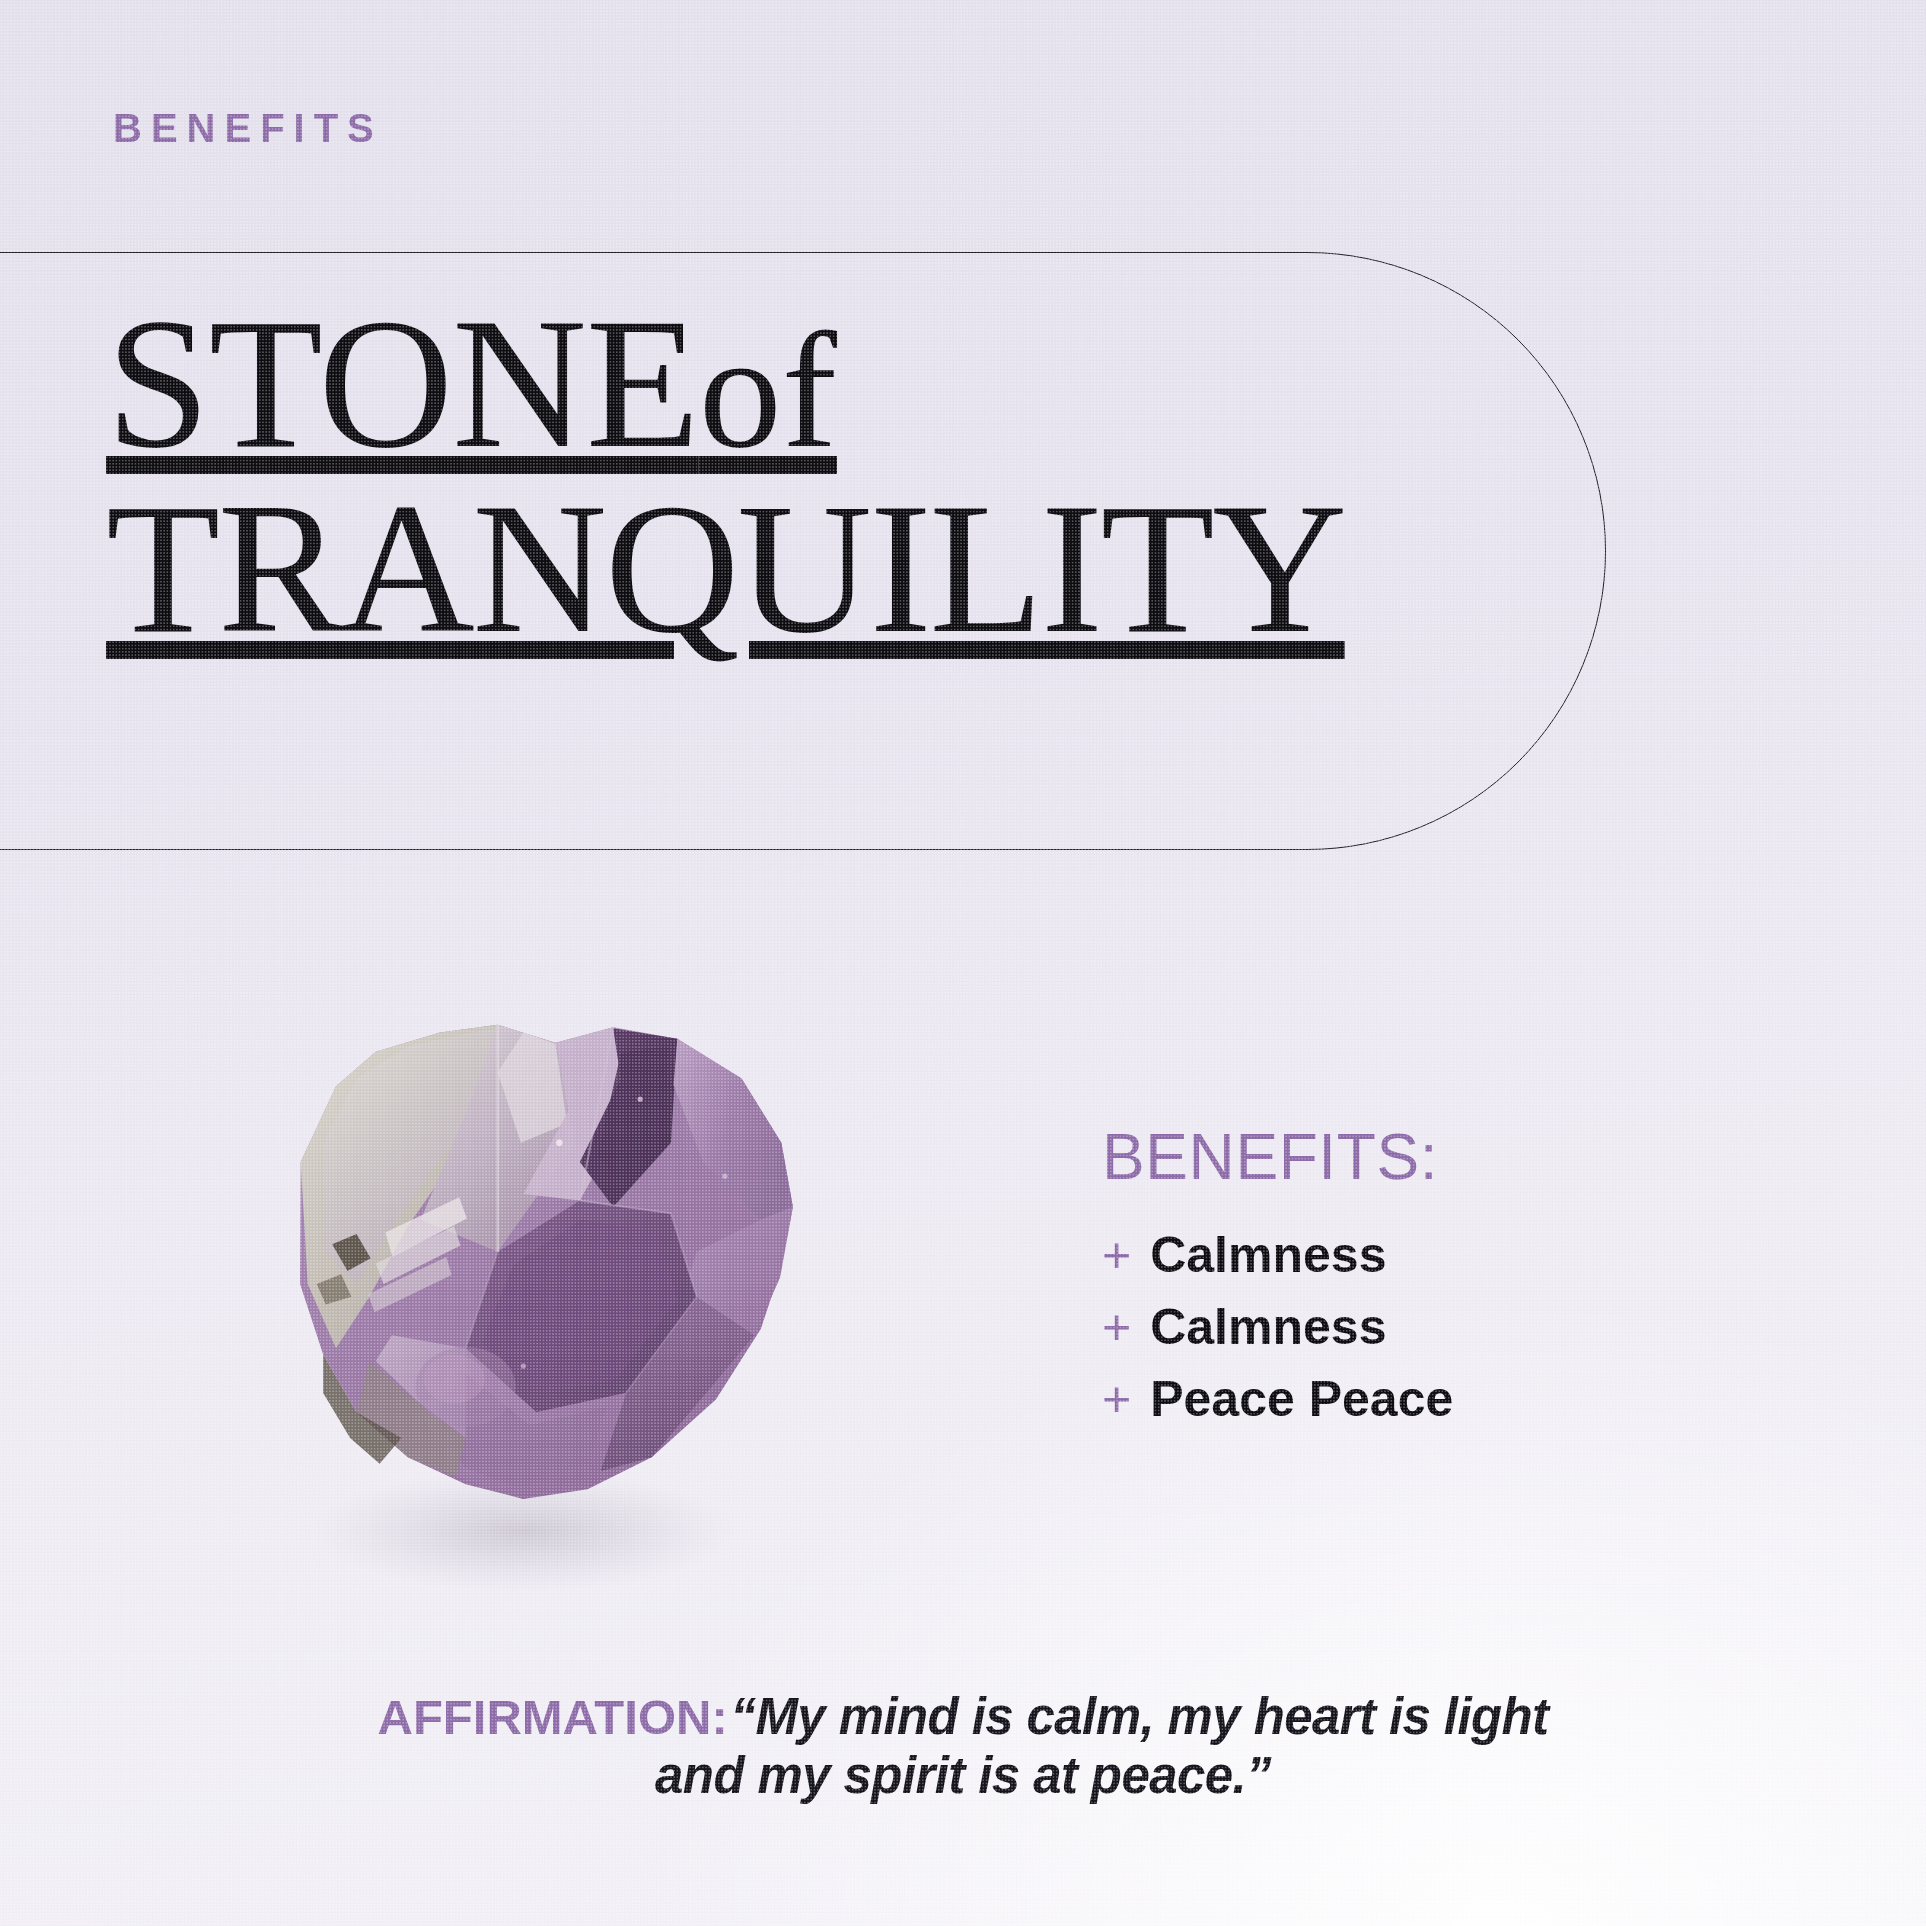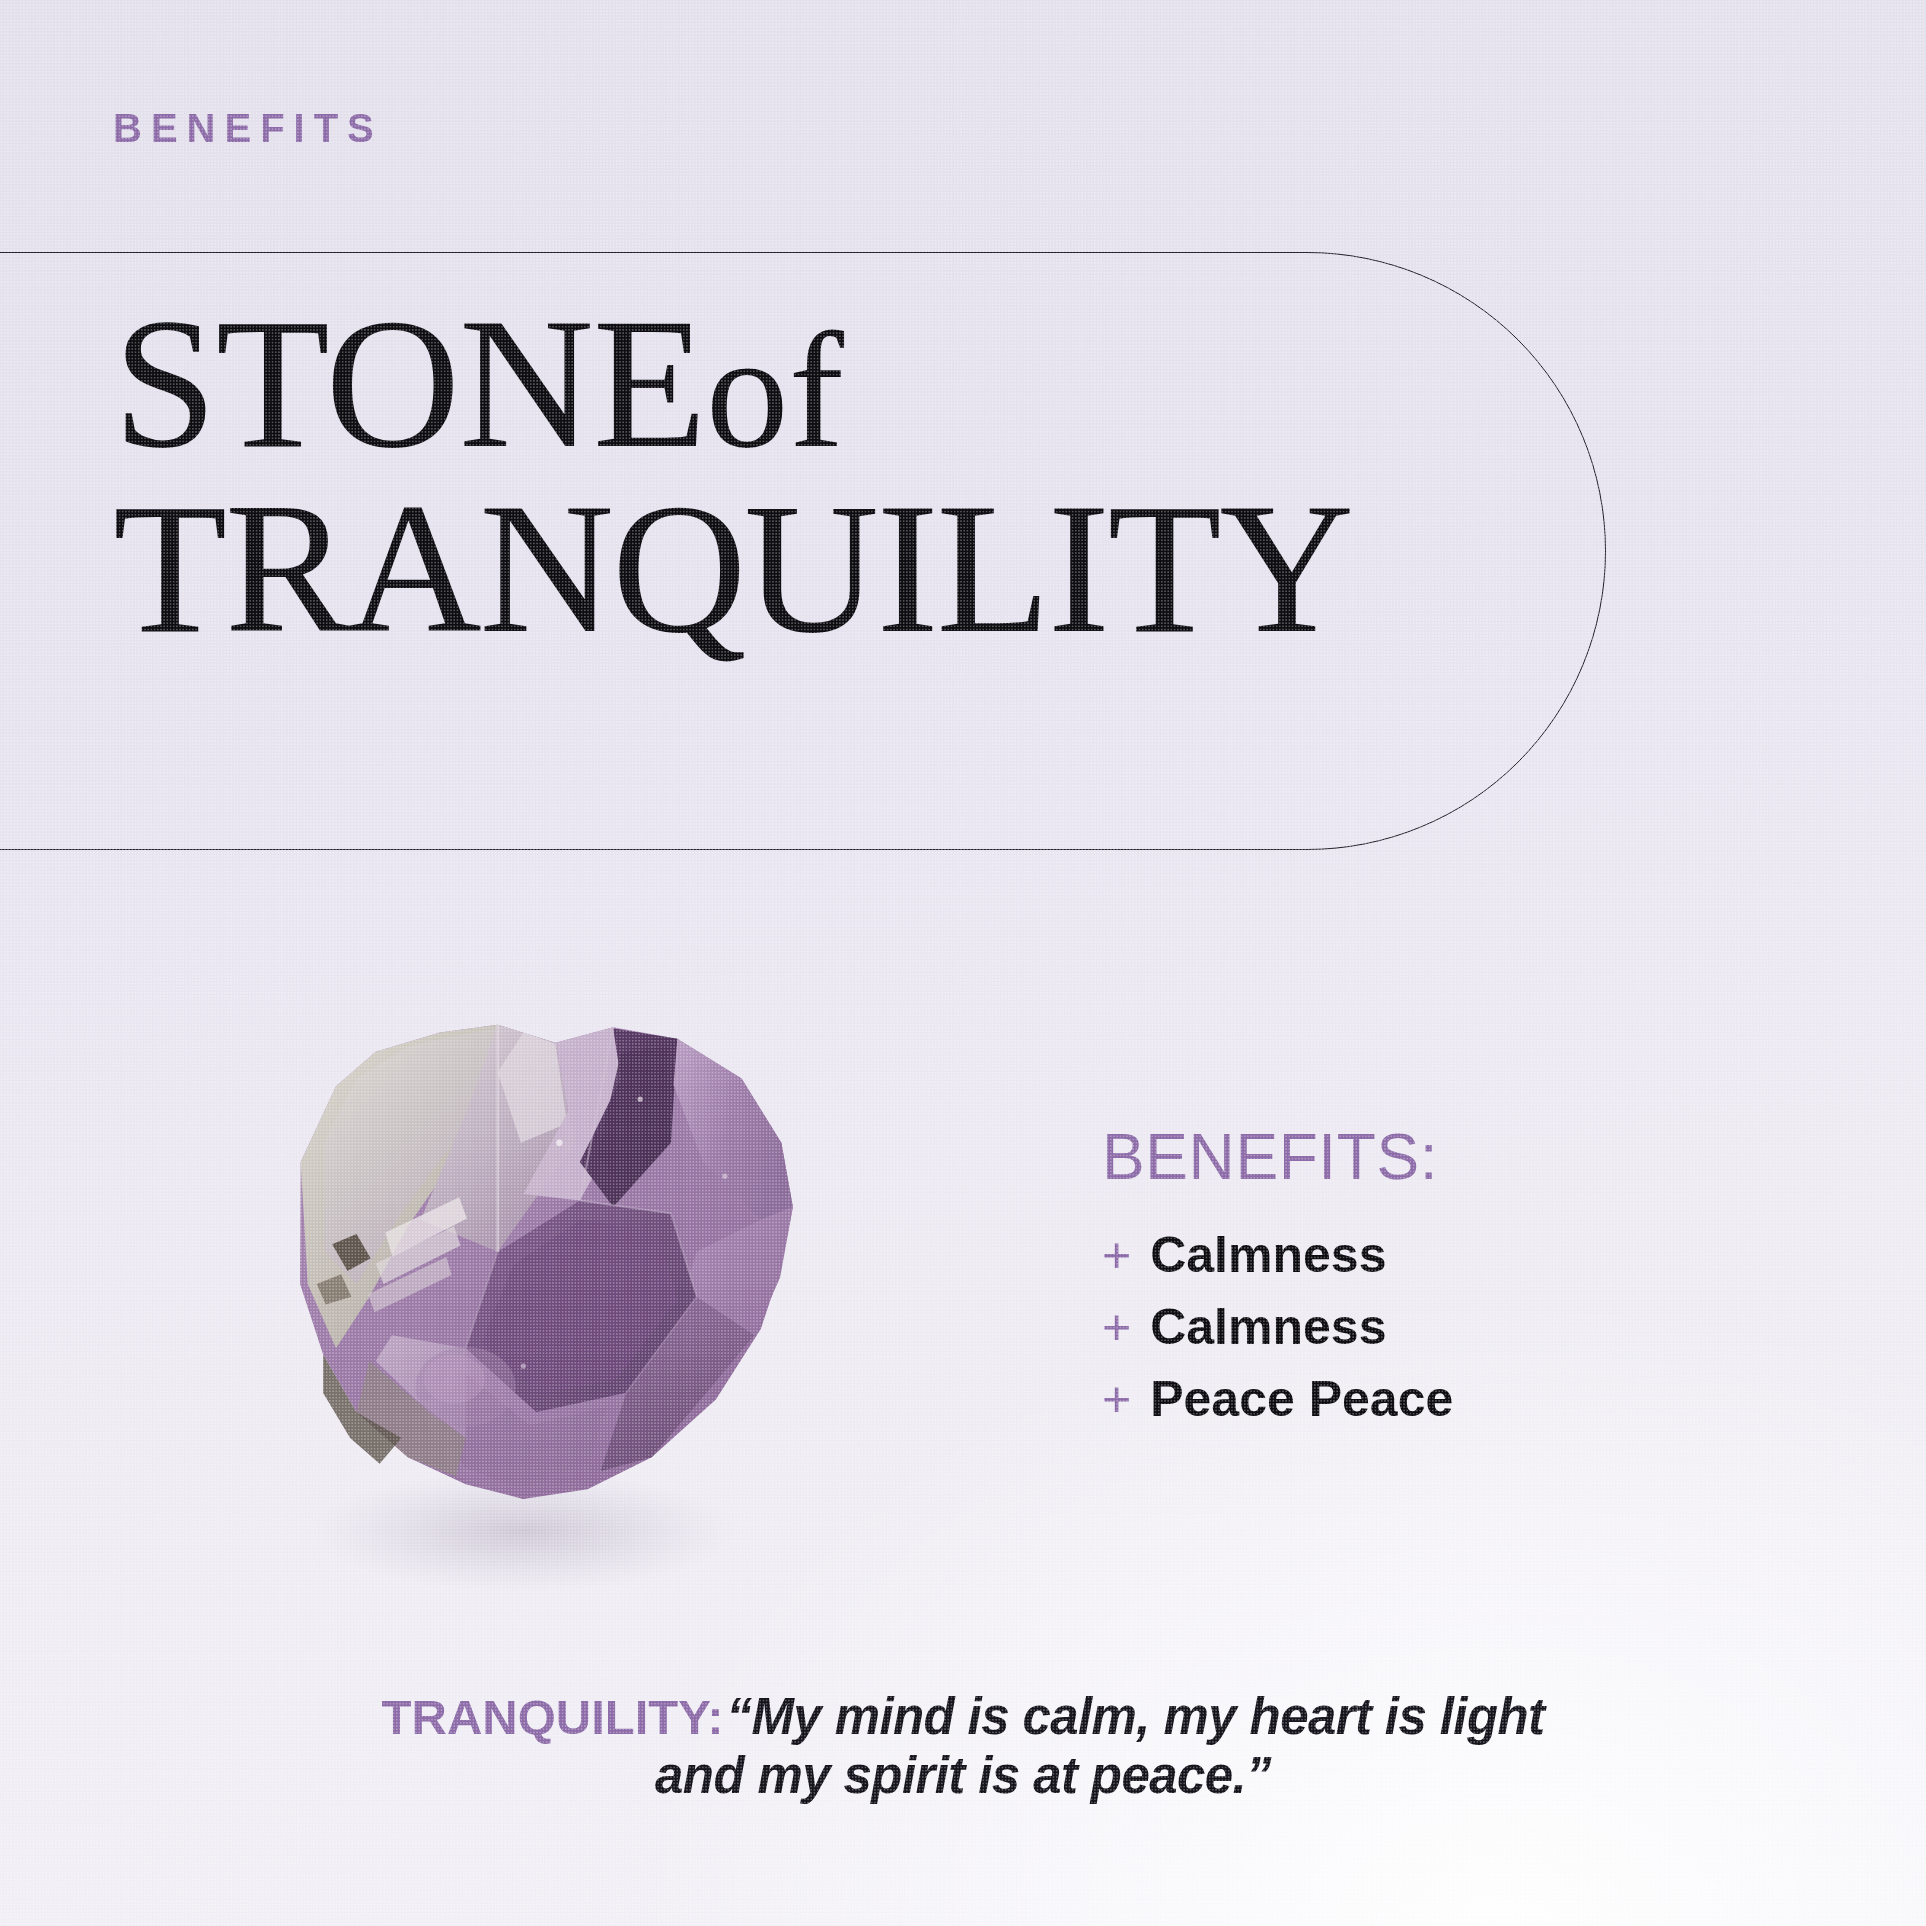--- a/index.html
+++ b/index.html
@@ -52,28 +52,29 @@
     height: 598px;
     border: 1.3px solid #1c1a22;
     border-radius: 299px;
     box-sizing: border-box;
     pointer-events: none;
   }
 
   
   #headline {
     position: absolute;
-    left: 113px;
+    left: 106px;
     top: 290px;
     width: 1502px;
     font-family: "Liberation Serif", "DejaVu Serif", serif;
     color: #0d0c11;
     line-height: 0.99;
     font-size: 186px;
     letter-spacing: -1.3px;
+    text-decoration: underline;
   }
   #headline .line { display: block; white-space: nowrap; }
   #headline .of {
     text-transform: none;
     font-size: 166px;
     letter-spacing: 0px;
   }
   #headline .l1 { font-size: 187px; }
   #headline .l2 { font-size: 187px; letter-spacing: -2.6px; }
 
@@ -300,21 +301,21 @@
     </div>
 
     <div class="benefit-row">
       <span class="benefit-plus">+</span>
       <span class="benefit-label">Peace Peace</span>
     </div>
   </div>
 
   <div id="affirmation">
     <span class="aff-line">
-      <span id="aff-label">TRANQUILITY:</span>
+      <span id="aff-label">AFFIRMATION:</span>
       <span class="aff-quote">“My mind is calm, my heart is light</span>
     </span>
     <span class="aff-line aff-quote">and my spirit is at peace.”</span>
   </div>
 
   <div id="grain"></div>
 </div>
 
 
 </body></html>

